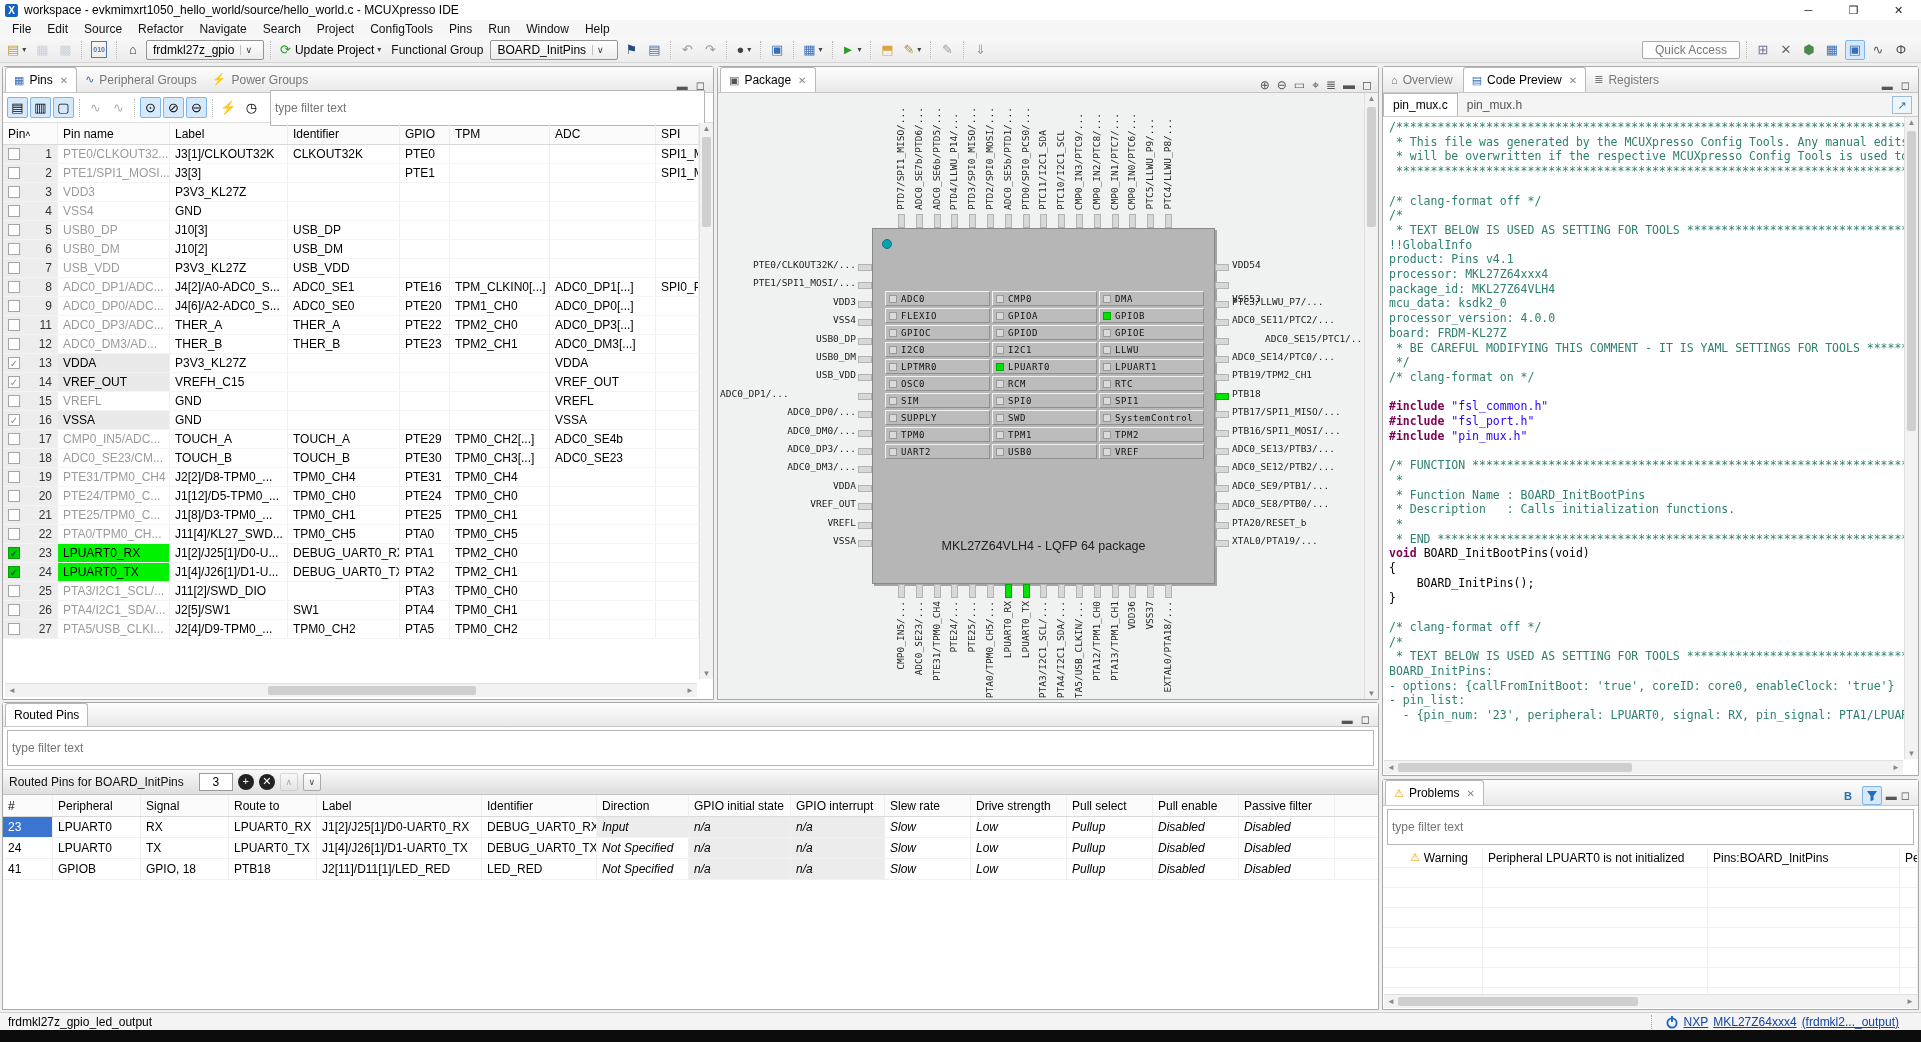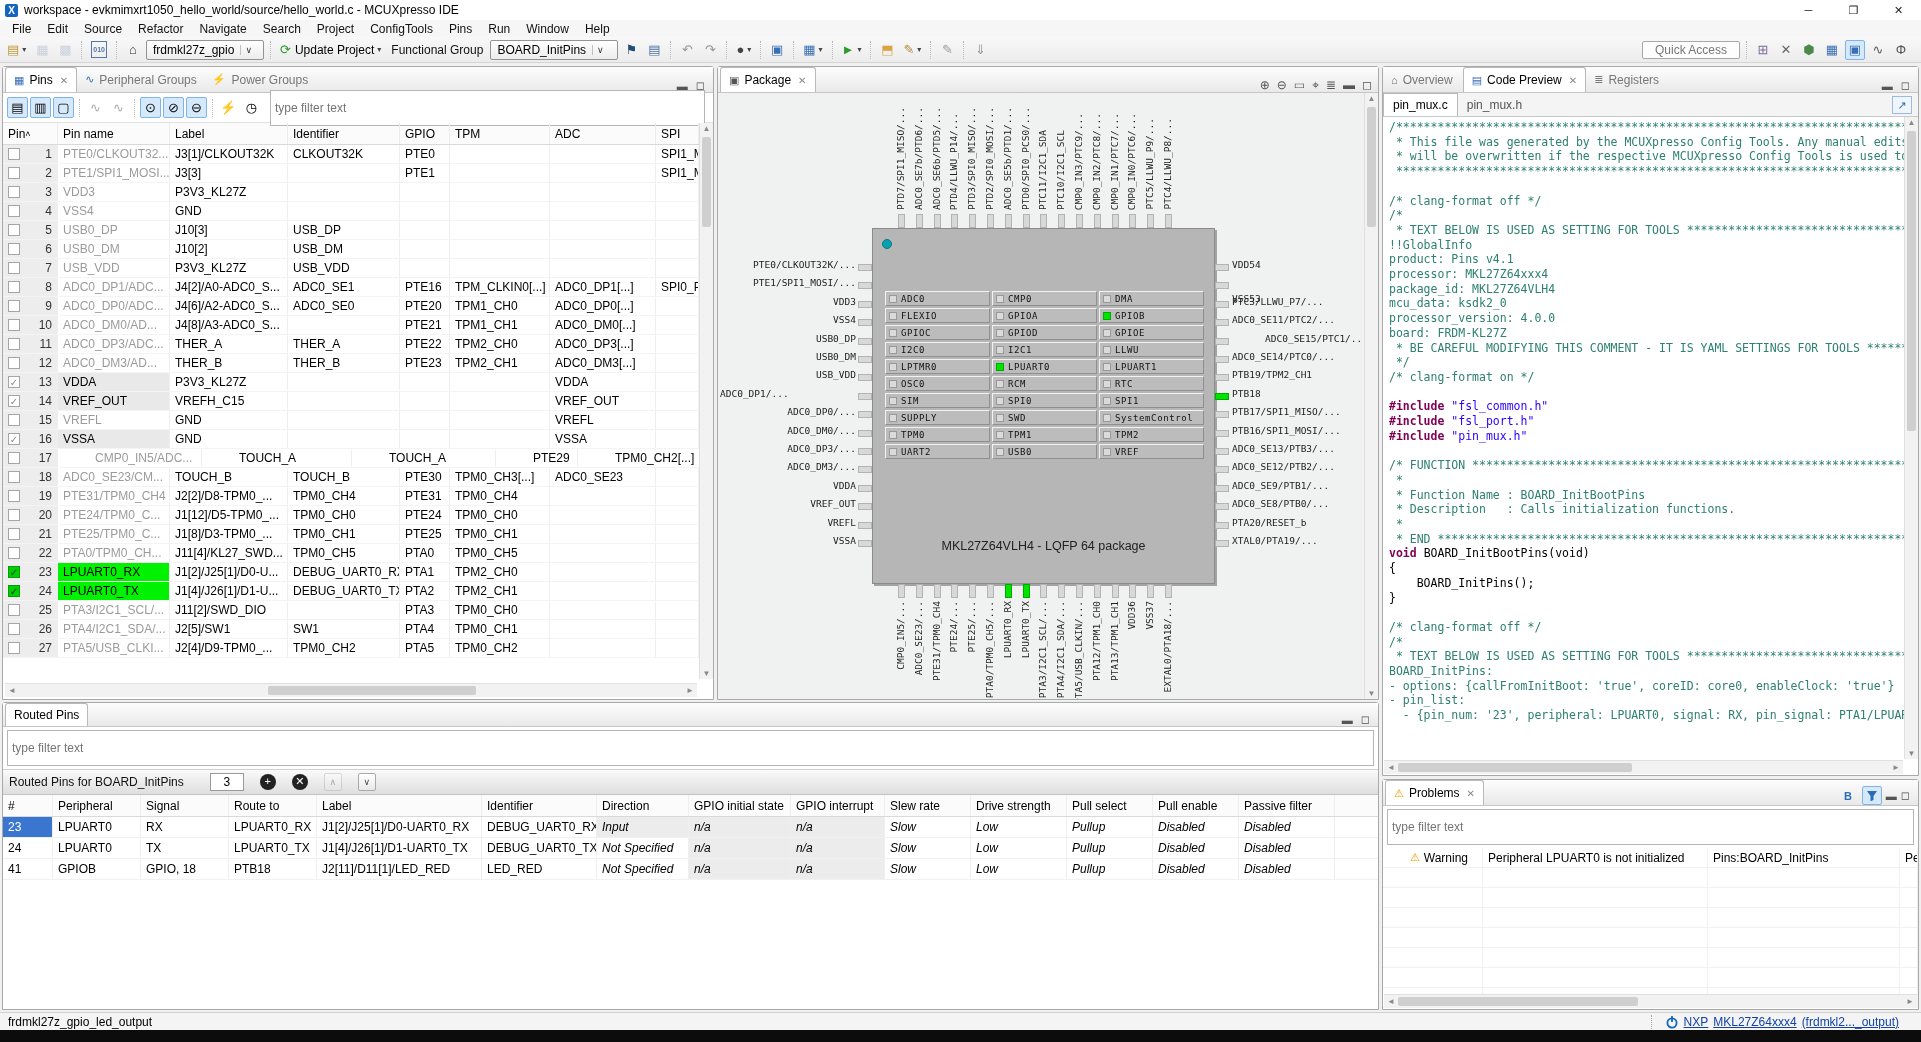--- a/index.html
+++ b/index.html
@@ -96,21 +96,21 @@
   .code-line { font-family:"DejaVu Sans Mono",monospace; font-size:11.5px; line-height:14.7px; white-space:pre; }
   .c-cm { color:#2e8070; }
   .c-pl { color:#000; }
   .c-dir { color:#7f0055; font-weight:bold; }
   .c-str { color:#2a00ff; }
   .c-kw { color:#7f0055; font-weight:bold; }
 
   
   #routed-panel { left:2px; top:702px; width:1377px; height:308px; }
   #routed-filter { display:block; width:calc(100% - 8px); margin:3px 4px; }
-  .group-head { height:26px; background:linear-gradient(#fafafa,#dedede); border-top:1px solid #d0d0d0; border-bottom:1px solid #c4c4c4; display:flex; align-items:center; padding-left:6px; gap:16px; }
+  .group-head { height:26px; background:linear-gradient(#fafafa,#dedede); border-top:1px solid #d0d0d0; border-bottom:1px solid #c4c4c4; display:flex; align-items:center; padding-left:6px; gap:5px; }
   .group-head .ghlabel { font-size:12px; color:#111; margin-right:10px; }
   .count-input { width:34px; height:18px; border:1px solid #9a9a9a; text-align:center; font-size:12px; font-family:"Liberation Sans",sans-serif; }
   .round-btn { width:16px; height:16px; border-radius:50%; background:#222; color:#fff; font-size:11px; line-height:15px; text-align:center; }
   .sq-btn { width:18px; height:18px; border:1px solid #aaa; background:linear-gradient(#fff,#e8e8e8); text-align:center; font-size:9px; line-height:16px; color:#444; border-radius:2px; }
   .sq-btn.dim { opacity:.4; }
   #routed-head > div, #routed-rows .rrow > div { padding:0 5px; border-right:1px solid #efefef; height:100%; display:flex; align-items:center; white-space:nowrap; overflow:hidden; }
   .rrow { display:grid; height:21px; border-bottom:1px solid #f1f1f1; font-size:12px; }
   .ital { font-style:italic; }
   .cell-gray { background:#ececec; }
   .selcell { background:#3a76d0; color:#fff; }
@@ -453,33 +453,20 @@
         <div>J4[6]/A2-ADC0_S...</div>
         <div>ADC0_SE0</div>
         <div>PTE20</div>
         <div>TPM1_CH0</div>
         <div>ADC0_DP0[...]</div>
         <div></div>
       </div>
       <div class="prow" style="grid-template-columns: 55px 112px 118px 112px 50px 100px 106px 1fr;">
         <div class="numcell">
           <span class="cb none"></span>
-          <span class="num">10</span>
-        </div>
-        <div class="gray-txt">ADC0_DM0/AD...</div>
-        <div>J4[8]/A3-ADC0_S...</div>
-        <div></div>
-        <div>PTE21</div>
-        <div>TPM1_CH1</div>
-        <div>ADC0_DM0[...]</div>
-        <div></div>
-      </div>
-      <div class="prow" style="grid-template-columns: 55px 112px 118px 112px 50px 100px 106px 1fr;">
-        <div class="numcell">
-          <span class="cb none"></span>
           <span class="num">11</span>
         </div>
         <div class="gray-txt">ADC0_DP3/ADC...</div>
         <div>THER_A</div>
         <div>THER_A</div>
         <div>PTE22</div>
         <div>TPM2_CH0</div>
         <div>ADC0_DP3[...]</div>
         <div></div>
       </div>
@@ -541,21 +528,21 @@
           <span class="num">16</span>
         </div>
         <div class="bg-gray">VSSA</div>
         <div>GND</div>
         <div></div>
         <div></div>
         <div></div>
         <div>VSSA</div>
         <div></div>
       </div>
-      <div class="prow" style="grid-template-columns: 55px 112px 118px 112px 50px 100px 106px 1fr; gap: 32px;">
+      <div class="prow" style="grid-template-columns: 55px 112px 118px 112px 50px 100px 106px 1fr;">
         <div class="numcell">
           <span class="cb none"></span>
           <span class="num">17</span>
         </div>
         <div class="gray-txt">CMP0_IN5/ADC...</div>
         <div>TOUCH_A</div>
         <div>TOUCH_A</div>
         <div>PTE29</div>
         <div>TPM0_CH2[...]</div>
         <div>ADC0_SE4b</div>

